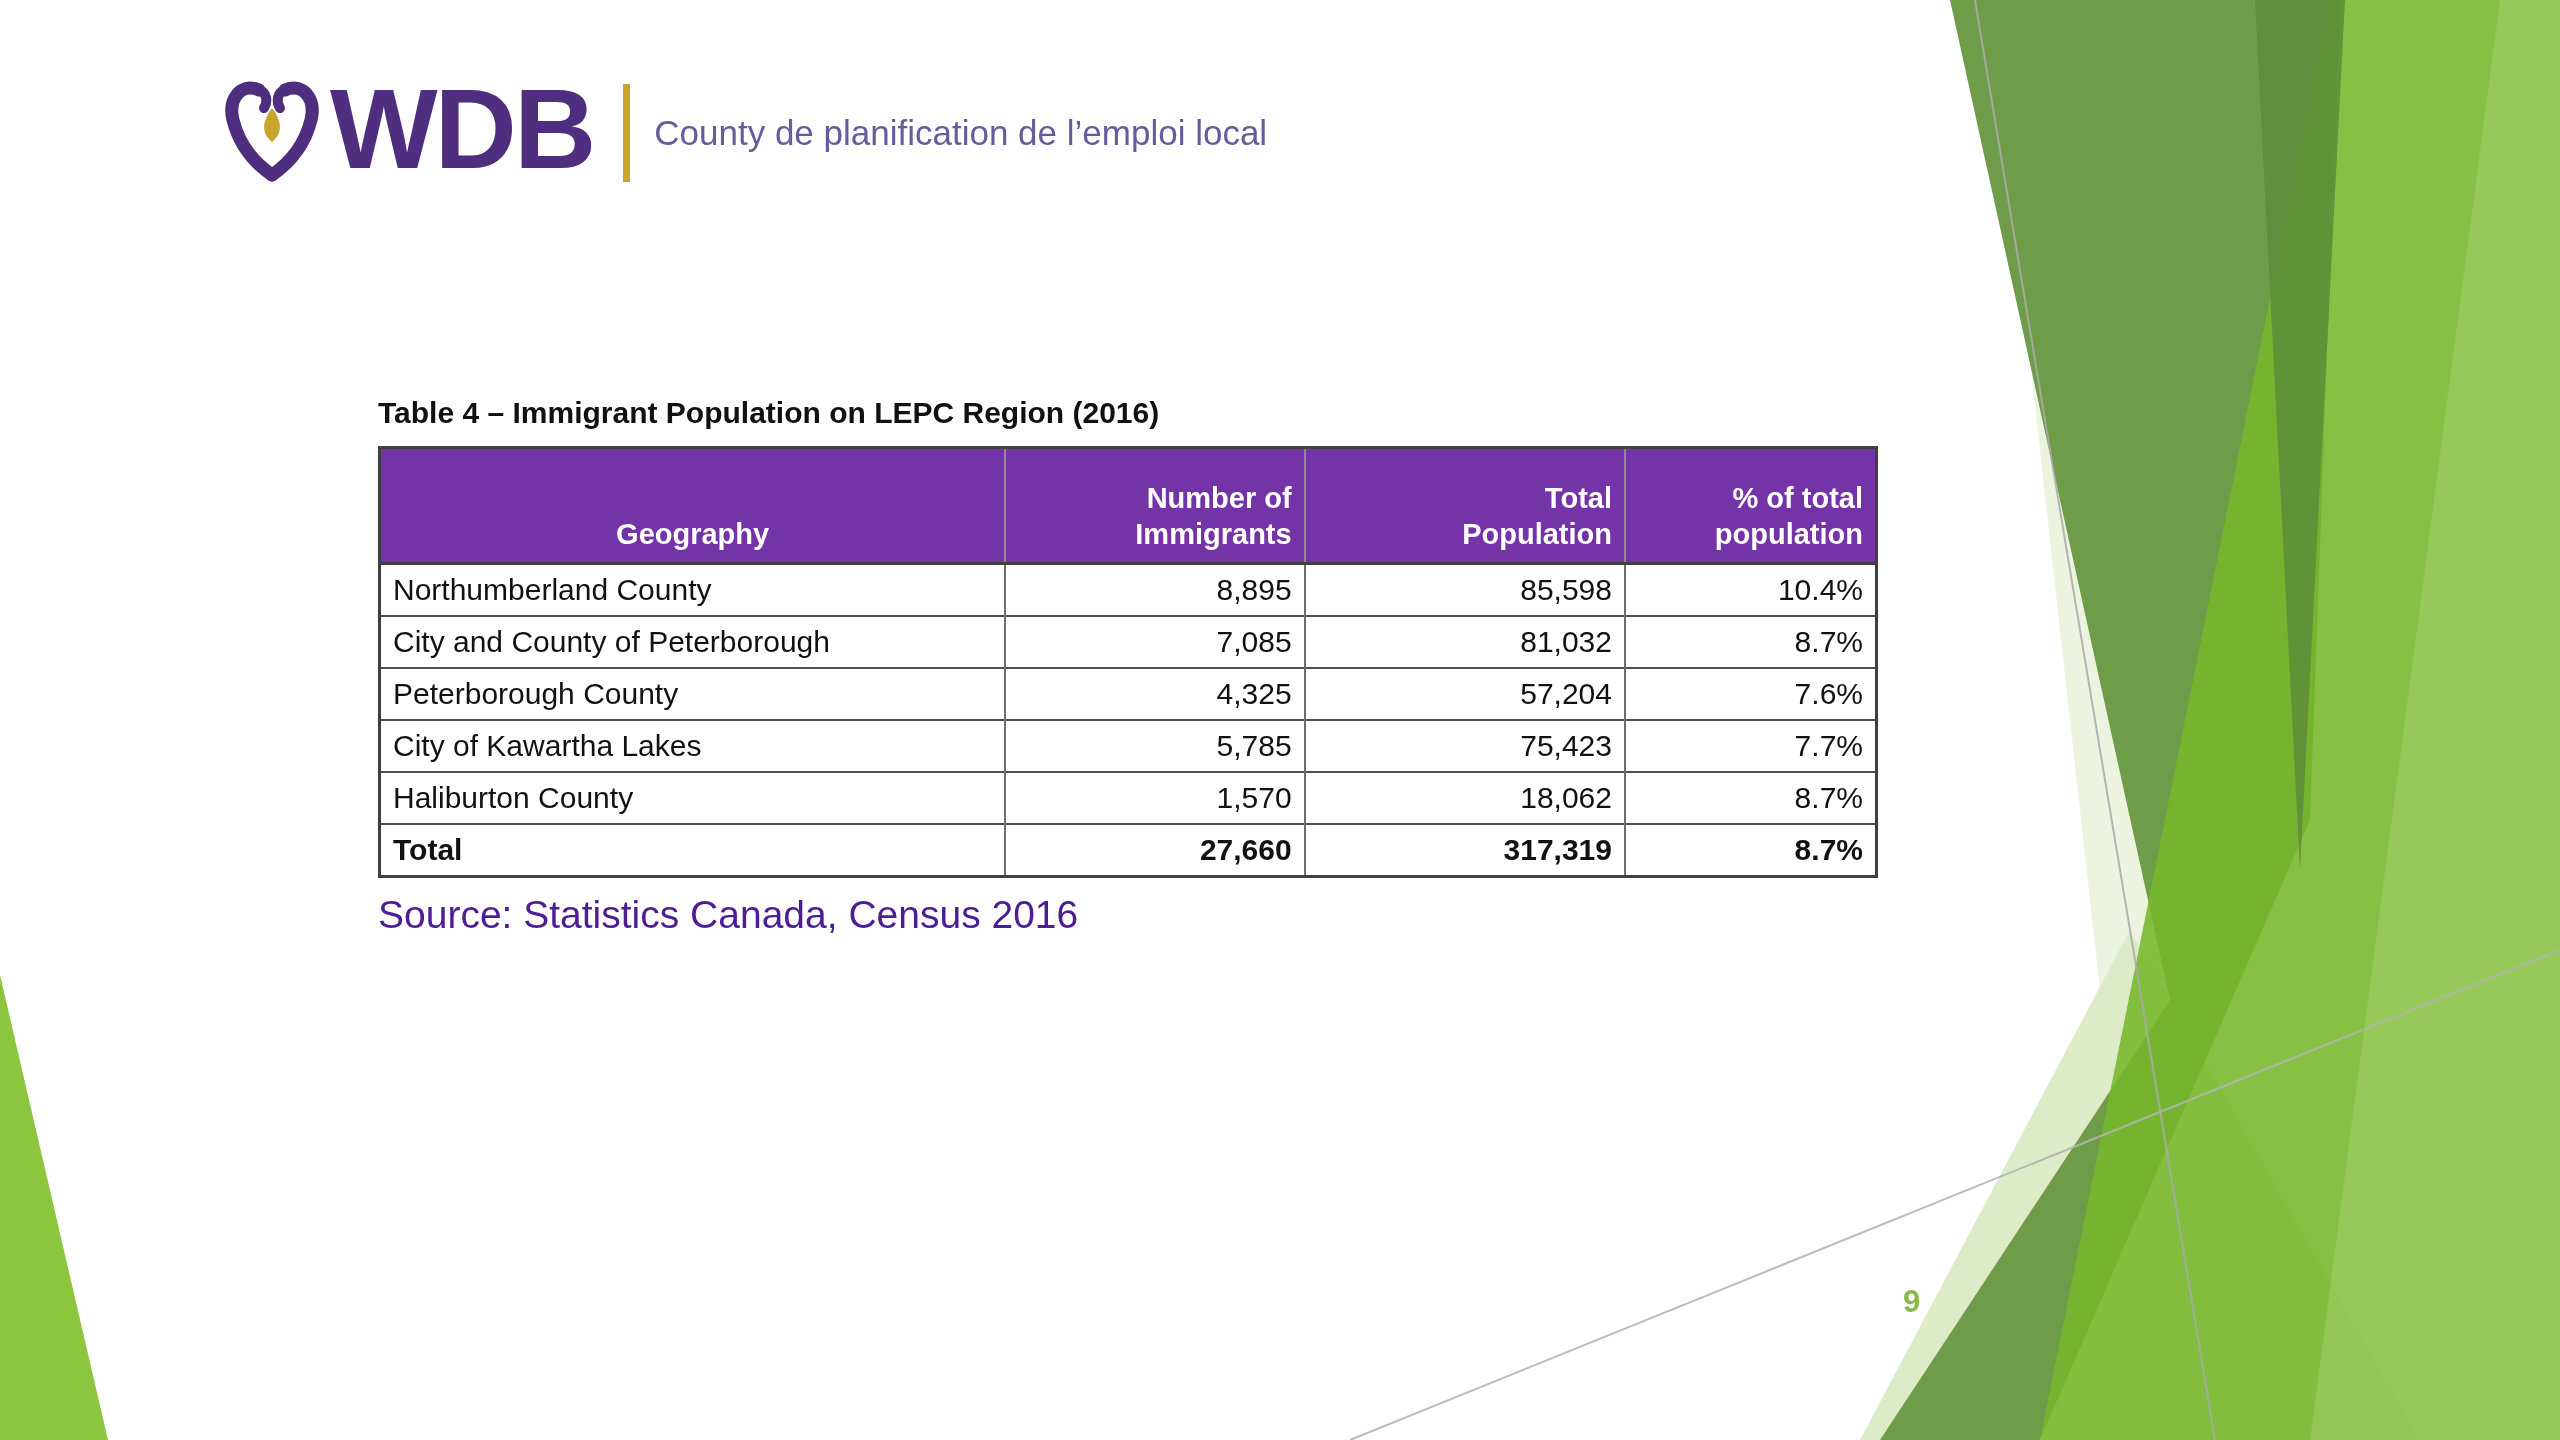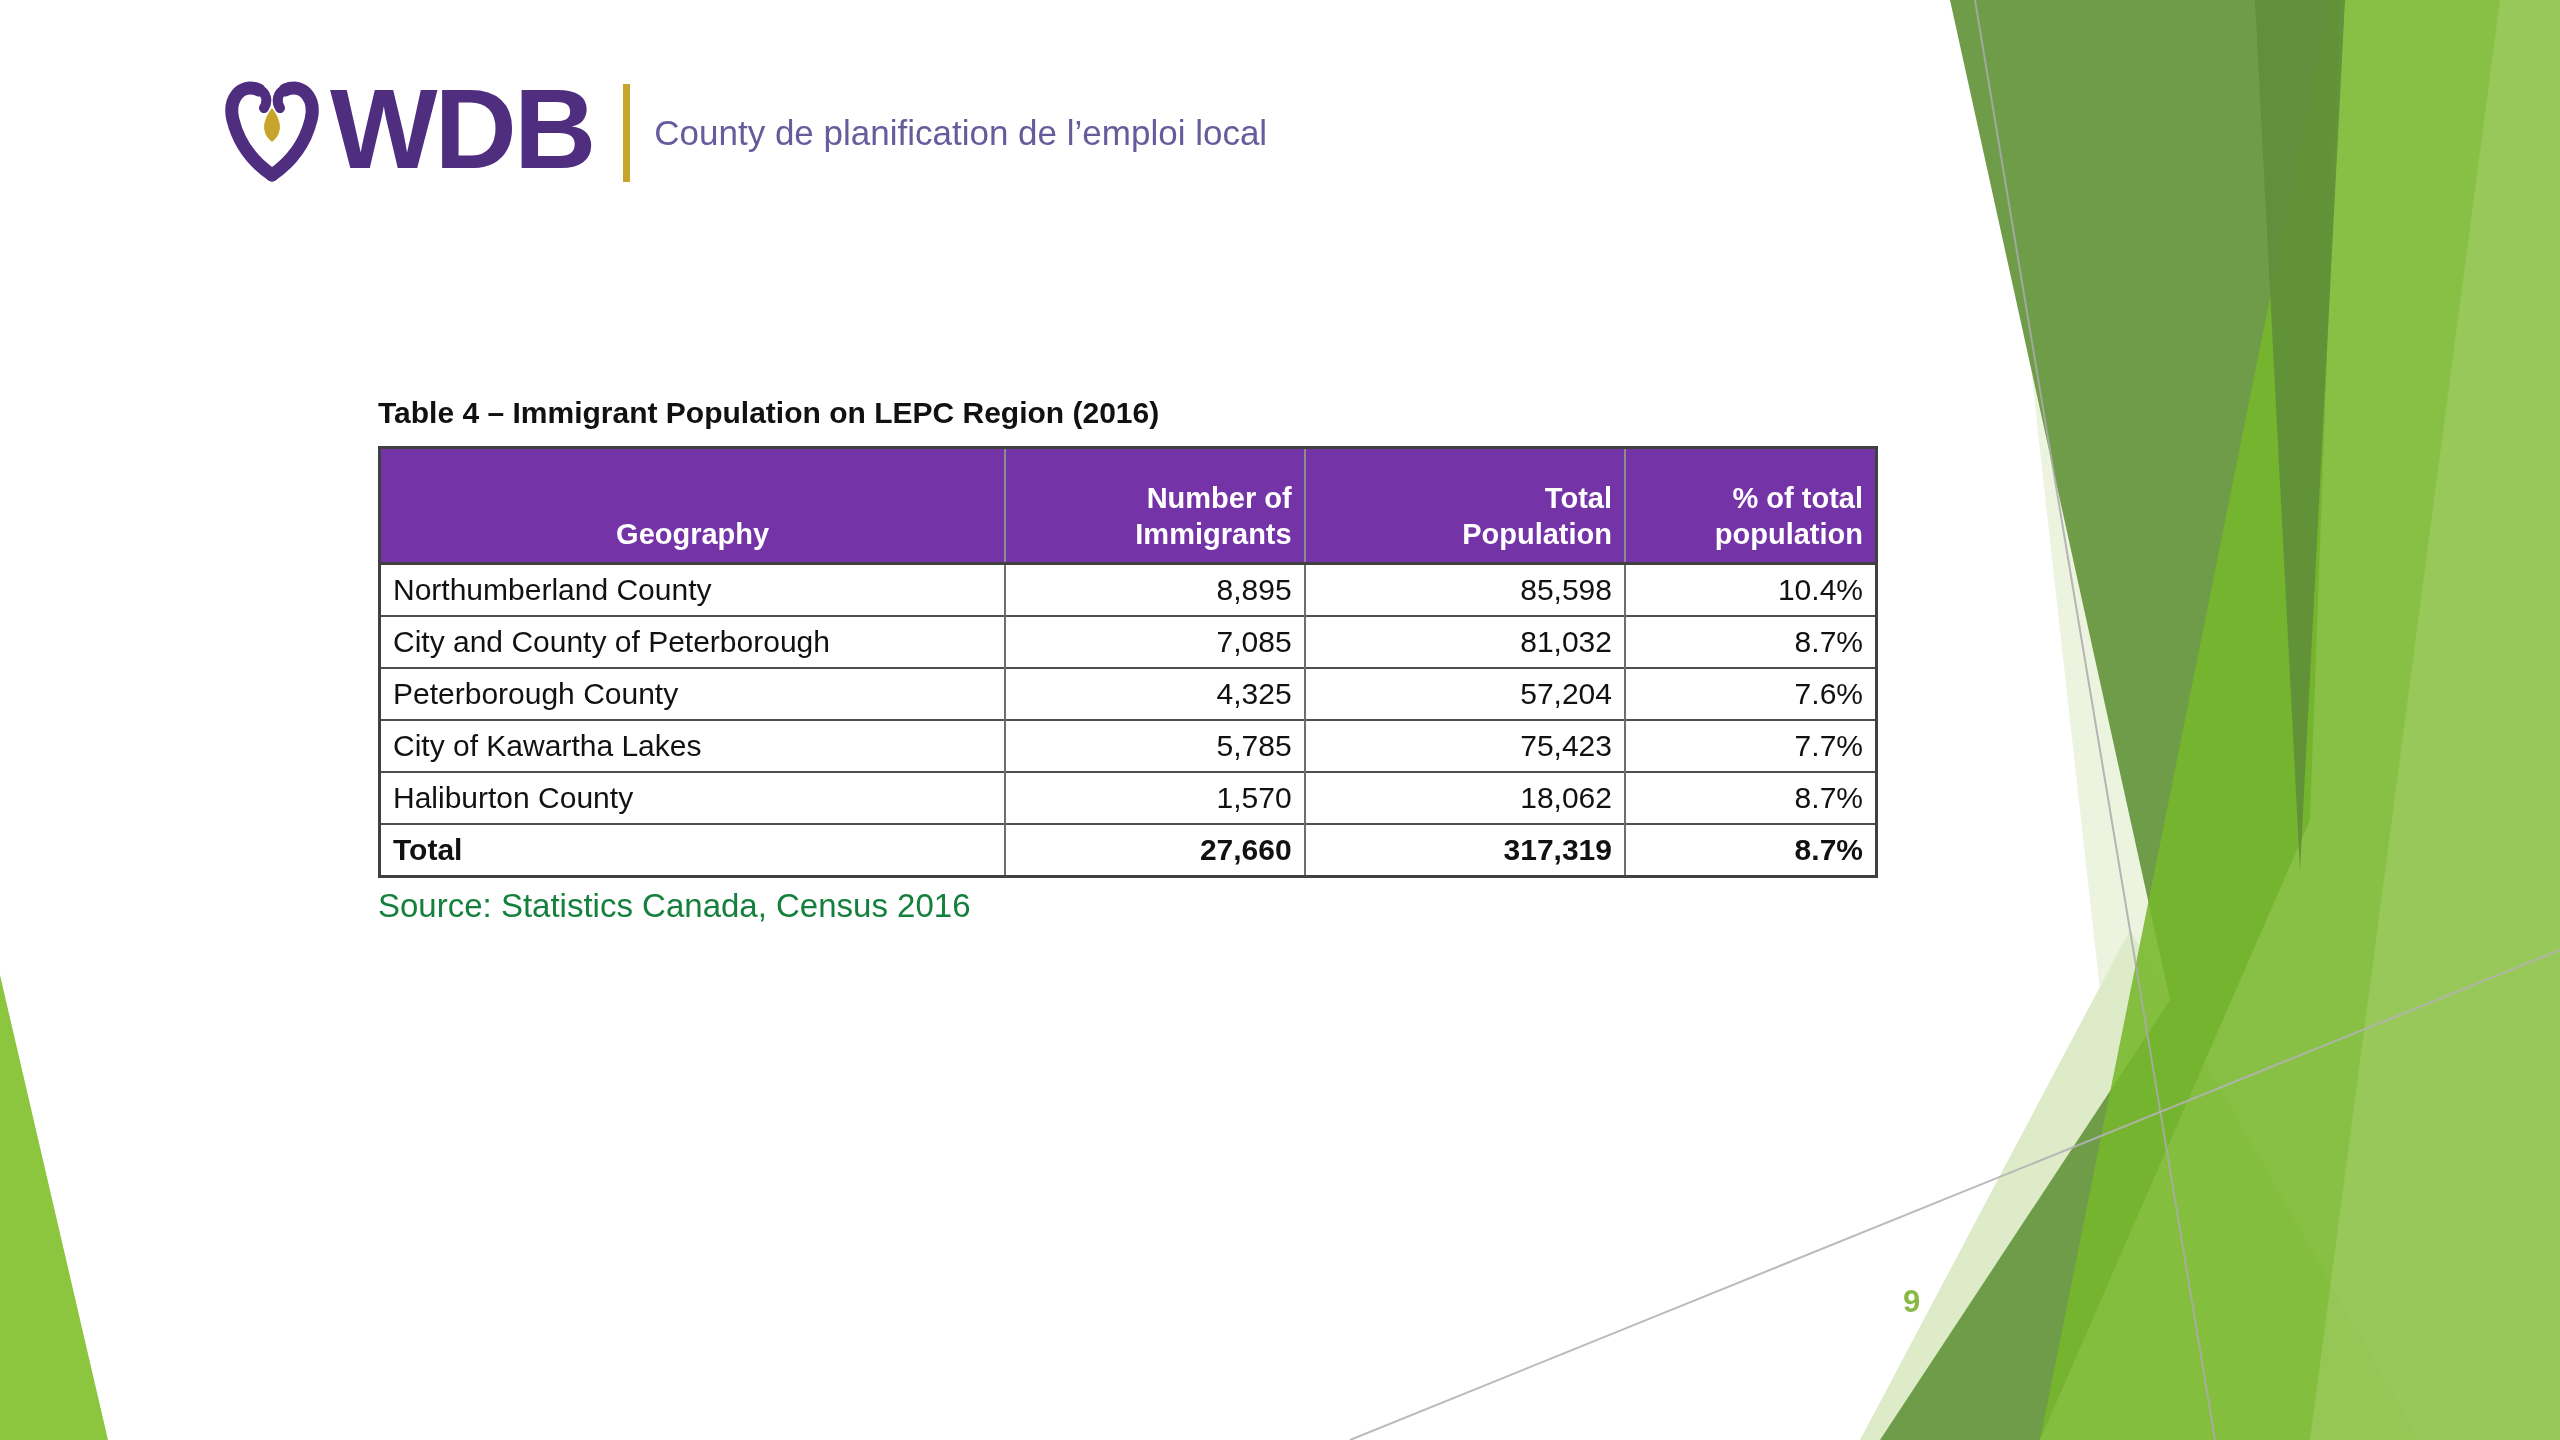--- a/index.html
+++ b/index.html
@@ -58,21 +58,21 @@
   tbody td{
     font-size:30px;color:#111;height:46px;
     padding:2px 12px;border-top:2px solid #4f4f4f;
     border-left:2px solid #6e6e6e;background:#fff;
     white-space:nowrap;
   }
   tbody td:first-child{border-left:none;text-align:left;}
   tbody td.num{text-align:right;}
   tbody tr.total td{font-weight:bold;}
   .source{
-    font-size:33px;color:#15803d;margin-top:9px;white-space:nowrap;
+    font-size:39px;color:#4c1d95;margin-top:15px;white-space:nowrap;
   }
 
   
   .page-number{
     position:absolute;left:1903px;top:1284px;width:40px;
     font-size:31px;font-weight:600;color:var(--page-green,#88B946);
   }
 </style>
 </head>
 <body style="--header-purple: #7533A8; --logo-purple: #4F2D7F; --tagline-purple: #665C9C; --gold: #C7A42C; --page-green: #88B946;">

